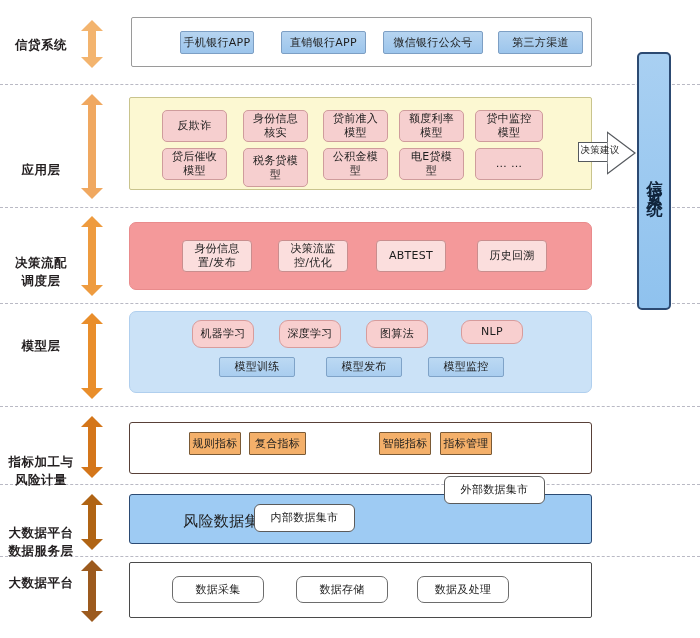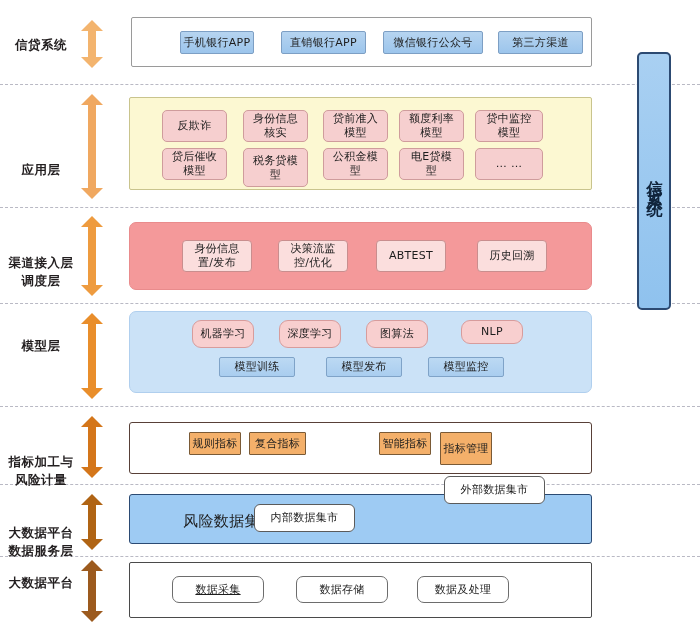--- a/index.html
+++ b/index.html
@@ -289,27 +289,36 @@
   <div class="node node-app" style="left:162px; top:148px; width:65px; height:32px; white-space:pre-line;">贷后催收
 模型</div>
   <div class="node node-app" style="left:243px; top:148px; width:65px; height:39px; white-space:pre-line;">税务贷模
 型</div>
   <div class="node node-app" style="left:323px; top:148px; width:65px; height:32px; white-space:pre-line;">公积金模
 型</div>
   <div class="node node-app" style="left:399px; top:148px; width:65px; height:32px; white-space:pre-line;">电E贷模
 型</div>
   <div class="node node-app" style="left:475px; top:148px; width:68px; height:32px;">… …</div>
 
+  <div class="dec-arrow">
+    <div class="rect"></div>
+    <svg class="tri-outline" viewBox="0 0 29 44" preserveAspectRatio="none">
+      <polygon points="0,1 0,43 28,22" fill="#ffffff" stroke="#55595e" stroke-width="1.3"></polygon>
+      <line x1="0" y1="1" x2="0" y2="11" stroke="#55595e" stroke-width="1.3"></line>
+      <line x1="0" y1="33" x2="0" y2="43" stroke="#55595e" stroke-width="1.3"></line>
+    </svg>
+    <div class="lbl">决策建议</div>
+  </div>
 
   <div class="credit-bar">
     <span>信贷系统</span>
   </div>
 
   <div class="layer-label" style="top: 236px; white-space: pre-line;" style2="">
-    <span style="white-space:pre-line;">渠道接入层
+    <span style="white-space:pre-line;">决策流配
 调度层</span>
   </div>
   <div class="dbl-arrow" style="left:81px; top:216px; height:80px;">
     <div class="head up" style="border-bottom:11px solid #ee9b3f;"></div>
     <div class="shaft" style="background:#ee9b3f;"></div>
     <div class="head down" style="border-top:11px solid #ee9b3f;"></div>
   </div>
 
   <div class="band band-risk" style="left:129px; top:222px; height:68px; width:463px;"></div>
   <div class="node node-risk" style="left:182px; top:240px; width:70px; height:32px; white-space:pre-line;">身份信息
@@ -343,21 +352,21 @@
   <div class="dbl-arrow" style="left:81px; top:416px; height:62px;">
     <div class="head up" style="border-bottom:11px solid #d4761a;"></div>
     <div class="shaft" style="background:#d4761a;"></div>
     <div class="head down" style="border-top:11px solid #d4761a;"></div>
   </div>
 
   <div class="band band-ind" style="left:129px; top:422px; height:52px; width:463px;"></div>
   <div class="node node-ind" style="left:189px; top:432px; width:52px; height:23px;">规则指标</div>
   <div class="node node-ind" style="left:249px; top:432px; width:57px; height:23px;">复合指标</div>
   <div class="node node-ind" style="left:379px; top:432px; width:52px; height:23px;">智能指标</div>
-  <div class="node node-ind" style="left:440px; top:432px; width:52px; height:33px;">指标管理</div>
+  <div class="node node-ind" style="left:440px; top:432px; width:52px; height:23px;">指标管理</div>
 
   <div class="layer-label" style="top: 506px; white-space: pre-line;">
     <span style="white-space:pre-line;">大数据平台
 数据服务层</span>
   </div>
   <div class="dbl-arrow" style="left:81px; top:494px; height:56px;">
     <div class="head up" style="border-bottom:11px solid #b06414;"></div>
     <div class="shaft" style="background:#b06414;"></div>
     <div class="head down" style="border-top:11px solid #b06414;"></div>
   </div>
@@ -368,17 +377,17 @@
   <div class="node node-ds" style="left:424px; top:476px; width:101px; height:28px;margin-left:20px;">外部数据集市</div>
 
   <div class="layer-label" style="top:574px;">大数据平台</div>
   <div class="dbl-arrow" style="left:81px; top:560px; height:62px;">
     <div class="head up" style="border-bottom:11px solid #9c5a1e;"></div>
     <div class="shaft" style="background:#9c5a1e;"></div>
     <div class="head down" style="border-top:11px solid #9c5a1e;"></div>
   </div>
 
   <div class="band band-bd" style="left:129px; top:562px; height:56px; width:463px;"></div>
-  <div class="node node-bd" style="left:172px; top:576px; width:92px; height:27px;text-decoration:underline;">数据采集</div>
+  <div class="node node-bd" style="left:172px; top:576px; width:92px; height:27px;">数据采集</div>
   <div class="node node-bd" style="left:296px; top:576px; width:92px; height:27px;">数据存储</div>
   <div class="node node-bd" style="left:417px; top:576px; width:92px; height:27px;">数据及处理</div>
 
 </div>
 
 </body></html>

